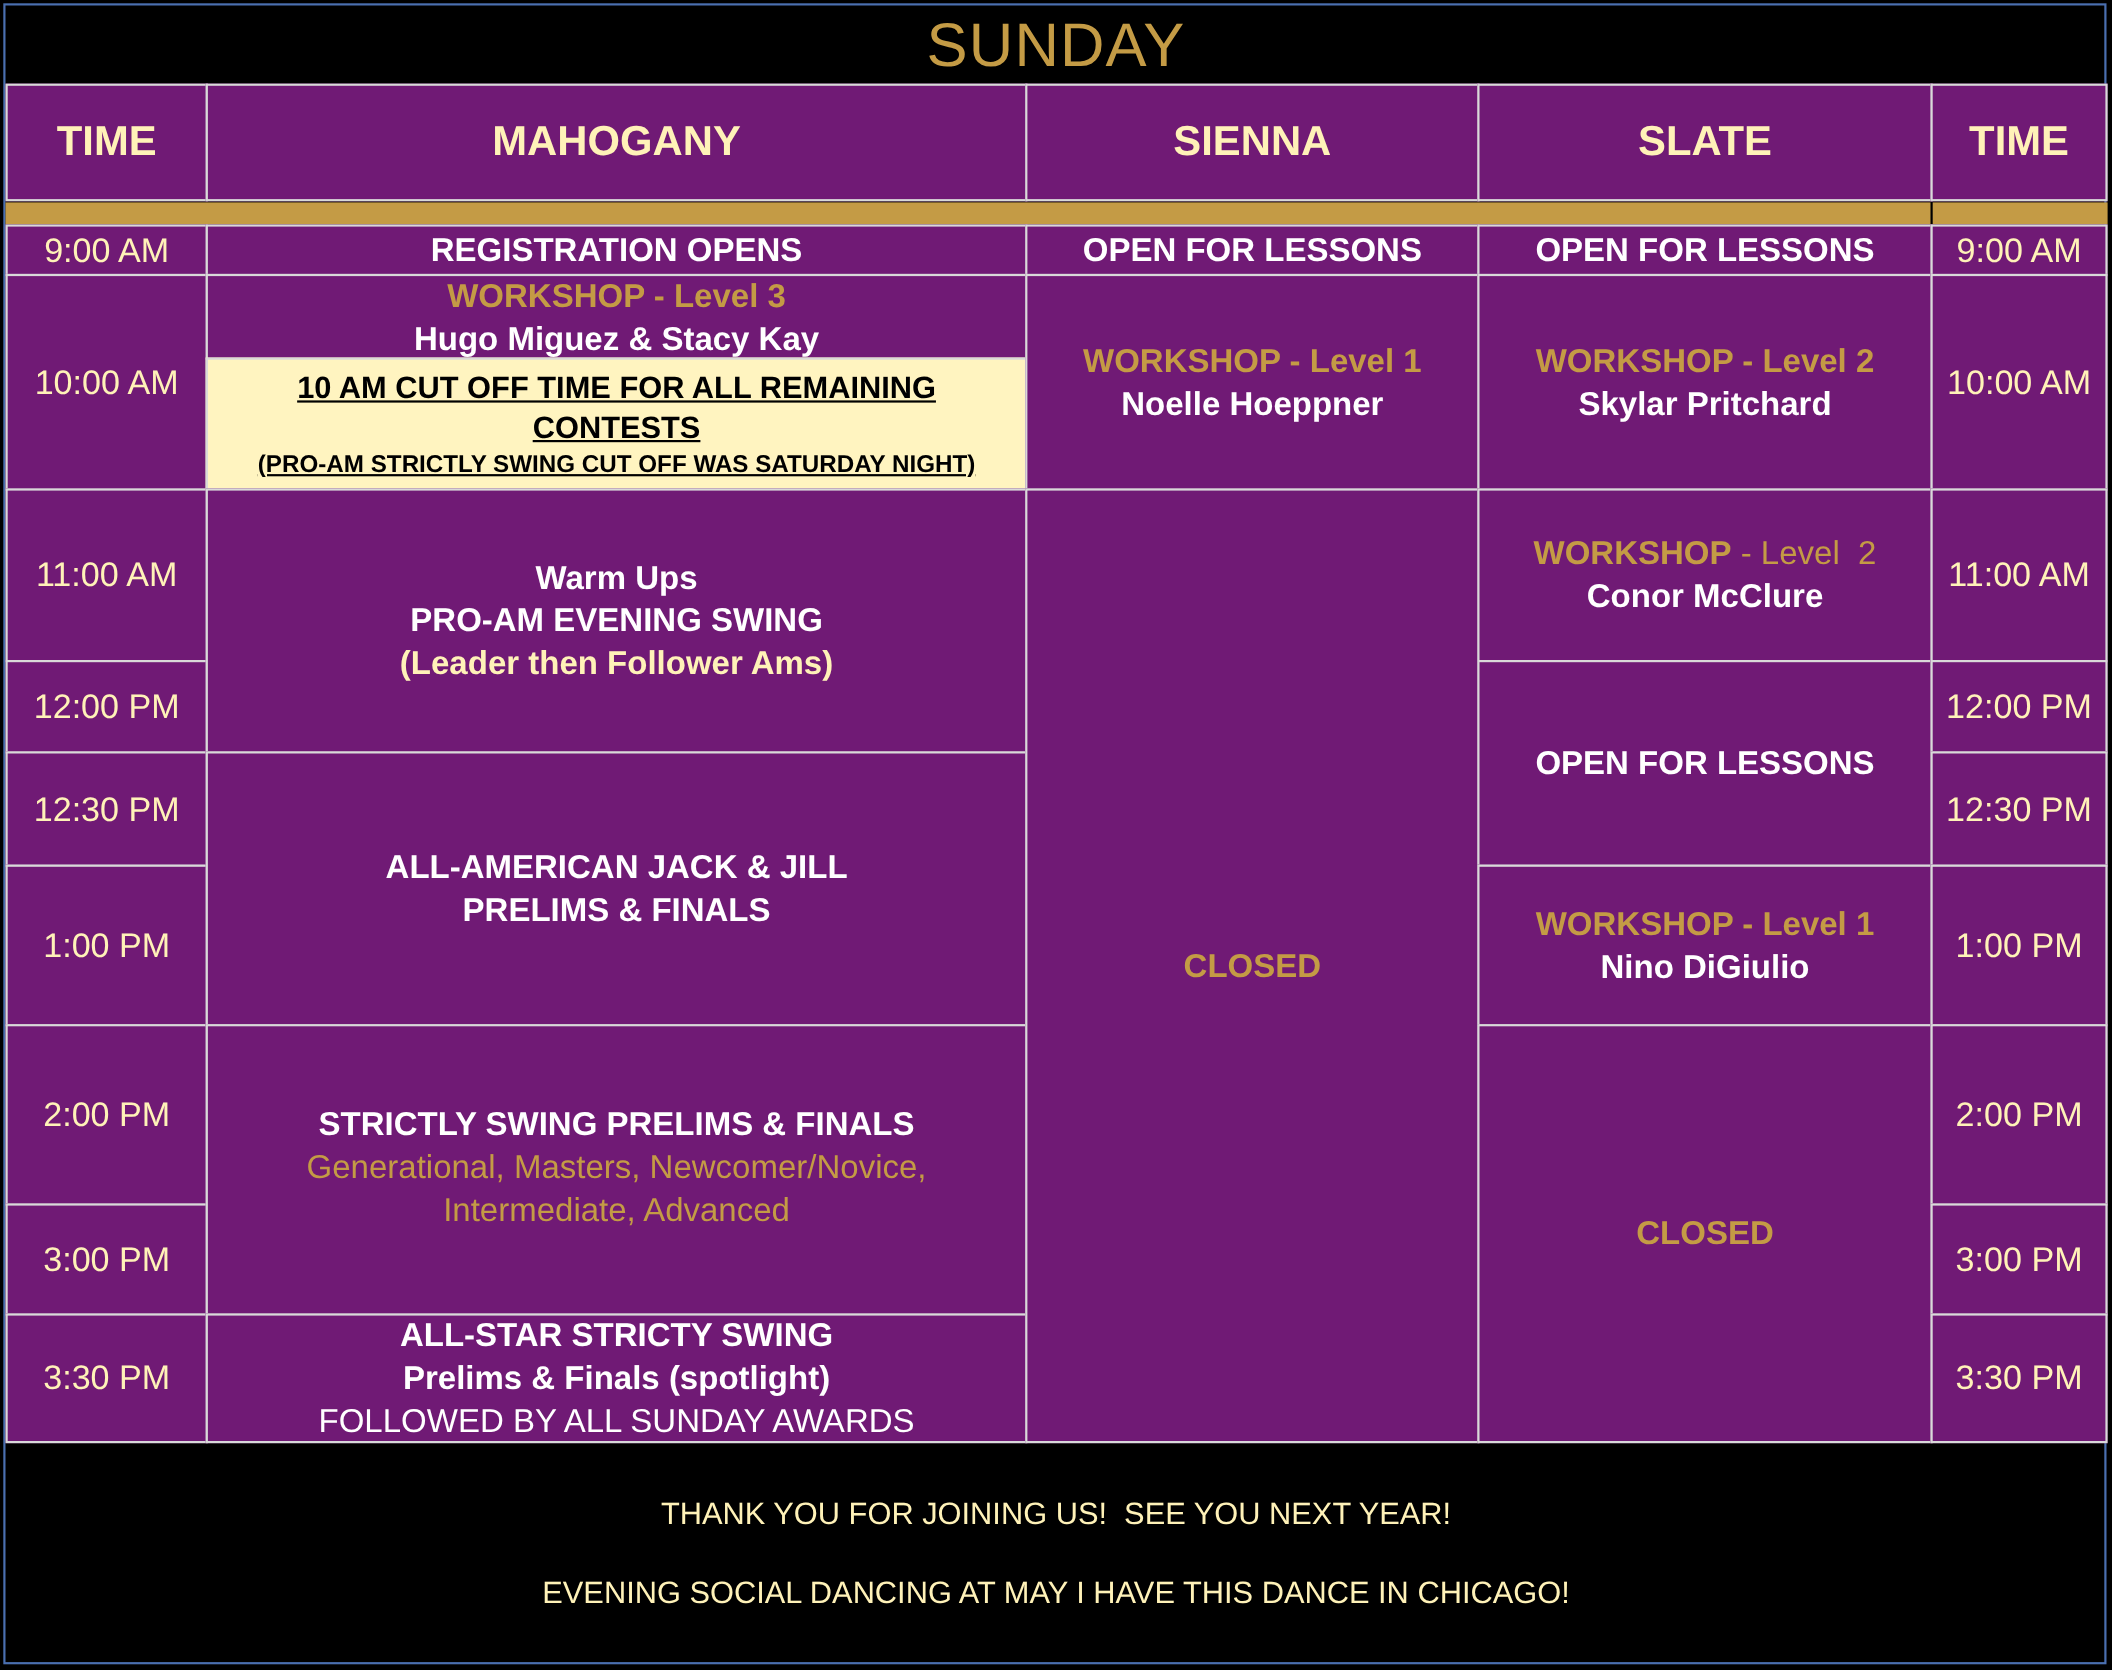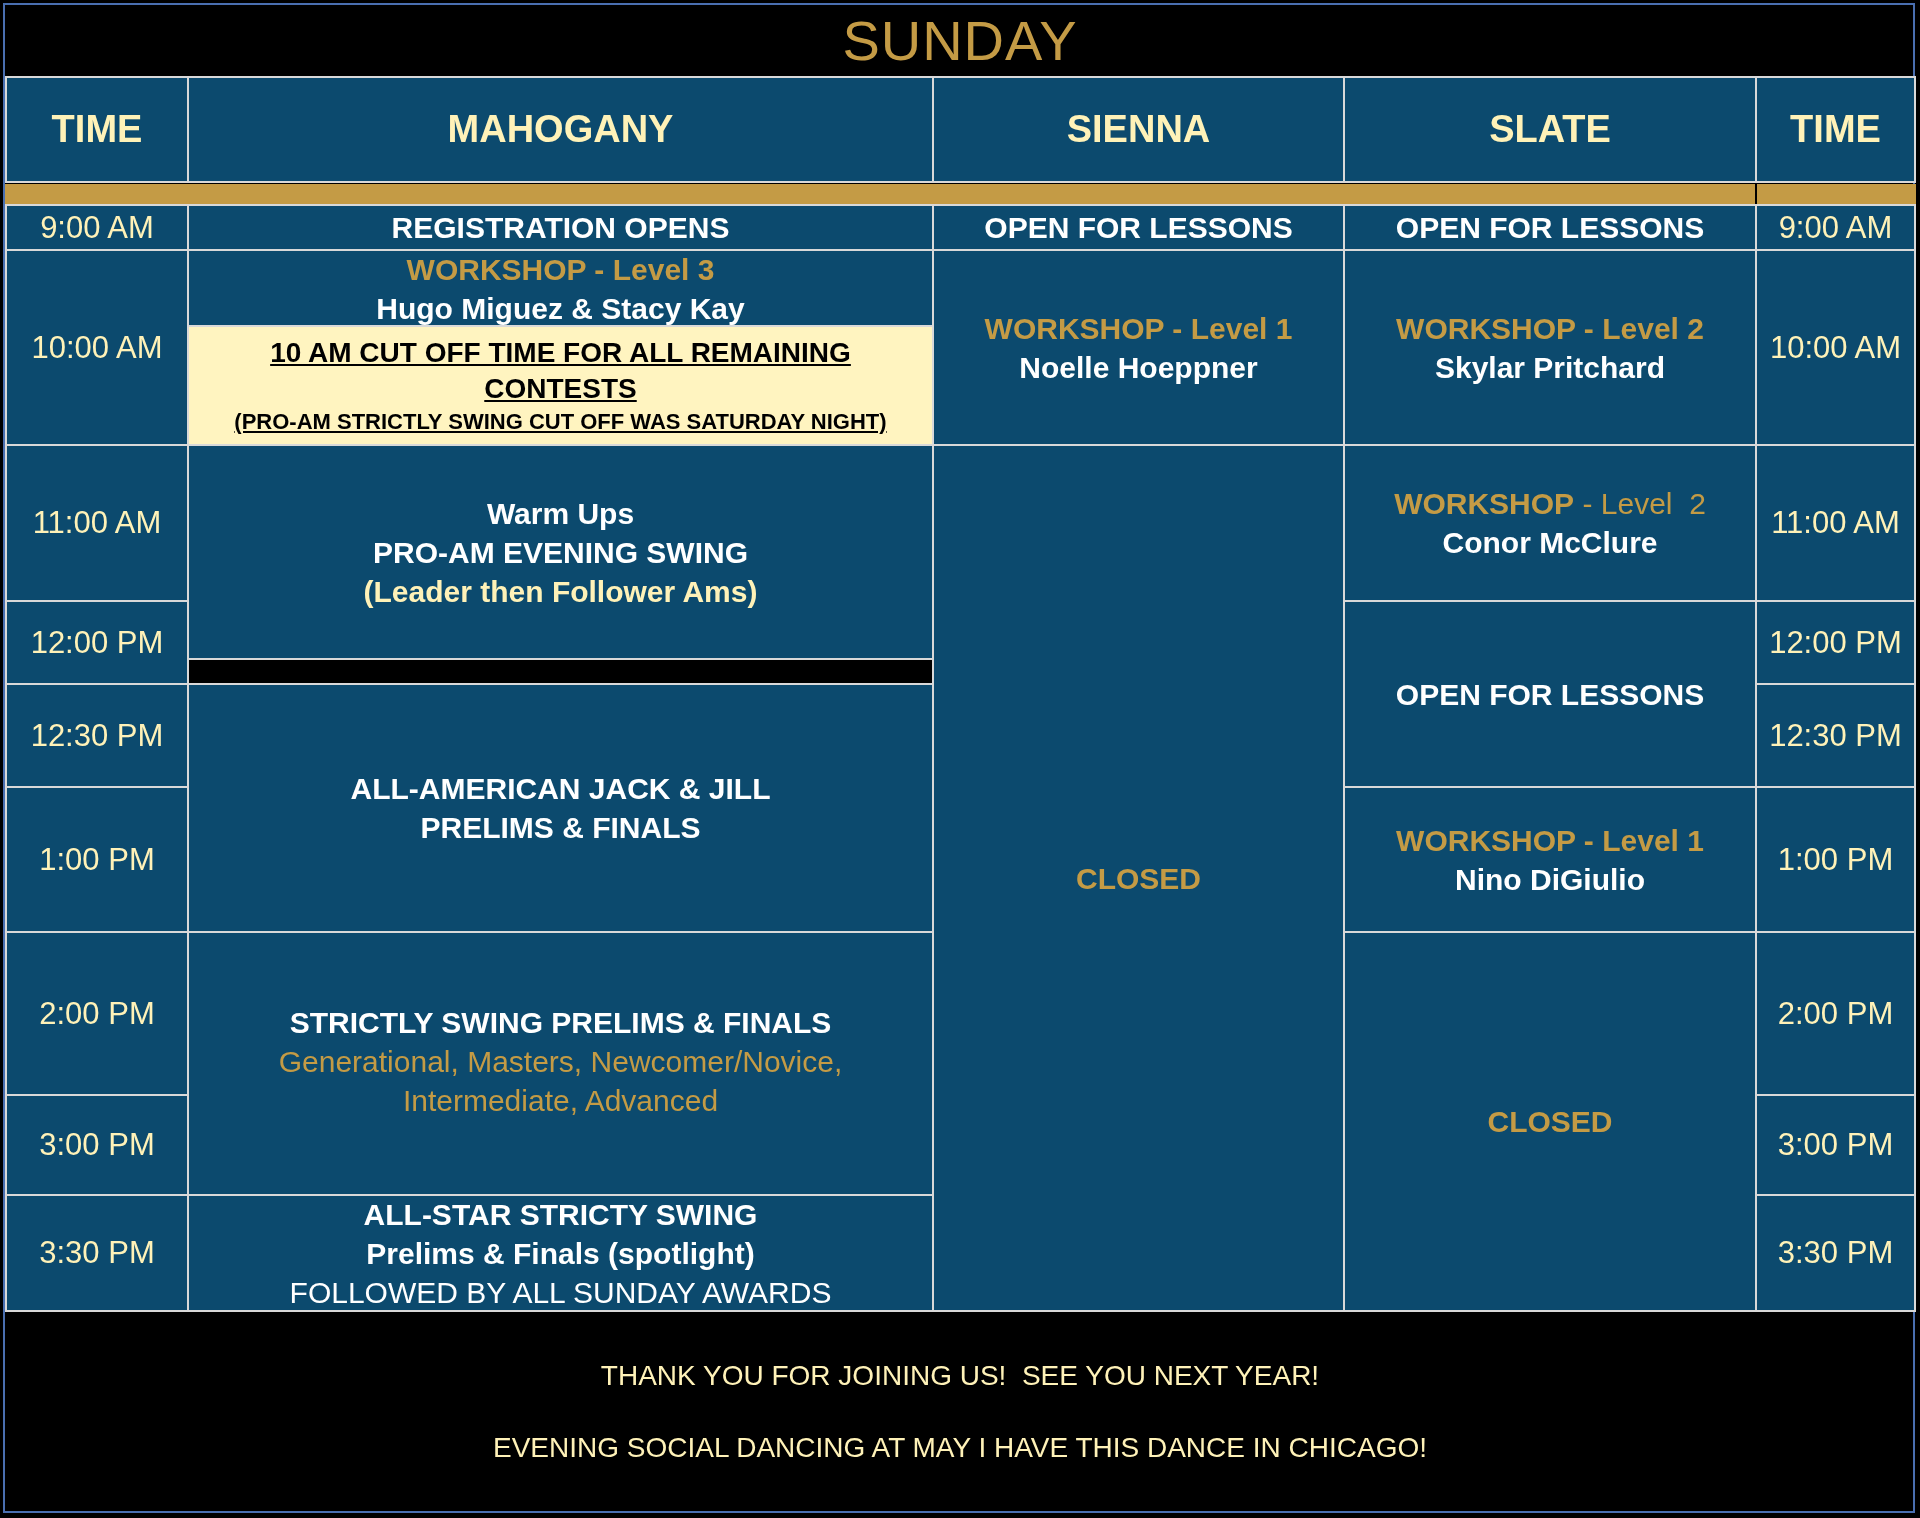--- a/index.html
+++ b/index.html
@@ -1,21 +1,21 @@
 <!DOCTYPE html>
 <html><head>
 <meta charset="utf-8">
 <style>
   html, body { margin:0; padding:0; background:#000; }
   body { width:1920px; height:1518px; position:relative; overflow:hidden;
          font-family:"Liberation Sans", "DejaVu Sans", sans-serif; }
   .frame { position:absolute; left:3px; top:3px; width:1912px; height:1510px;
            border:2px solid #4a6fb0; box-sizing:border-box; background:#000; }
   .cell { position:absolute; box-sizing:border-box; display:flex; flex-direction:column;
-          align-items:center; justify-content:center; text-align:center; background:#0c4a6e;
+          align-items:center; justify-content:center; text-align:center; background:#701a75;
           border:2px solid #d9d9d9; }
   .title { position:absolute; left:5px; top:5px; width:1910px; height:71px;
            display:flex; align-items:center; justify-content:center;
            color:#c49b45; font-size:56px; letter-spacing:1px; }
   .hdr { color:#fff2b8; font-weight:bold; font-size:38px; }
   .goldbar { position:absolute; background:#c49b45; }
   .time { color:#fff2b8; font-size:31px; }
   .w { color:#fff; font-weight:bold; font-size:30px; line-height:39px; }
   .wn { color:#fff; font-size:30px; line-height:39px; }
   .g { color:#c49b45; font-weight:bold; font-size:30px; line-height:39px; }
@@ -59,21 +59,21 @@
 </div>
 <div class="cell" style="left:187px;top:249px;width:747px;height:78px;border-bottom:none;">
   <span class="g">WORKSHOP - Level 3</span>
   <span class="w">Hugo Miguez &amp; Stacy Kay</span>
 </div>
 <div class="cell yellow" style="left:187px;top:325px;width:747px;height:121px;text-decoration:underline;">
   <span class="dk">10 AM CUT OFF TIME FOR ALL REMAINING</span>
   <span class="dk">CONTESTS</span>
   <span class="dks">(PRO-AM STRICTLY SWING CUT OFF WAS SATURDAY NIGHT)</span>
 </div>
-<div class="cell" style="left:187px;top:444px;width:747px;height:216px;">
+<div class="cell" style="left:187px;top:444px;width:747px;height:241px;">
   <span class="w">Warm Ups</span>
   <span class="w">PRO-AM EVENING SWING</span>
   <span class="cream">(Leader then Follower Ams)</span>
 </div>
 <div class="cell" style="left:187px;top:683px;width:747px;height:250px;justify-content:flex-start;padding-top:84px;">
   <span class="w">ALL-AMERICAN JACK &amp; JILL</span>
   <span class="w">PRELIMS &amp; FINALS</span>
 </div>
 <div class="cell" style="left:187px;top:931px;width:747px;height:265px;justify-content:flex-start;padding-top:70px;">
   <span class="w">STRICTLY SWING PRELIMS &amp; FINALS</span>

